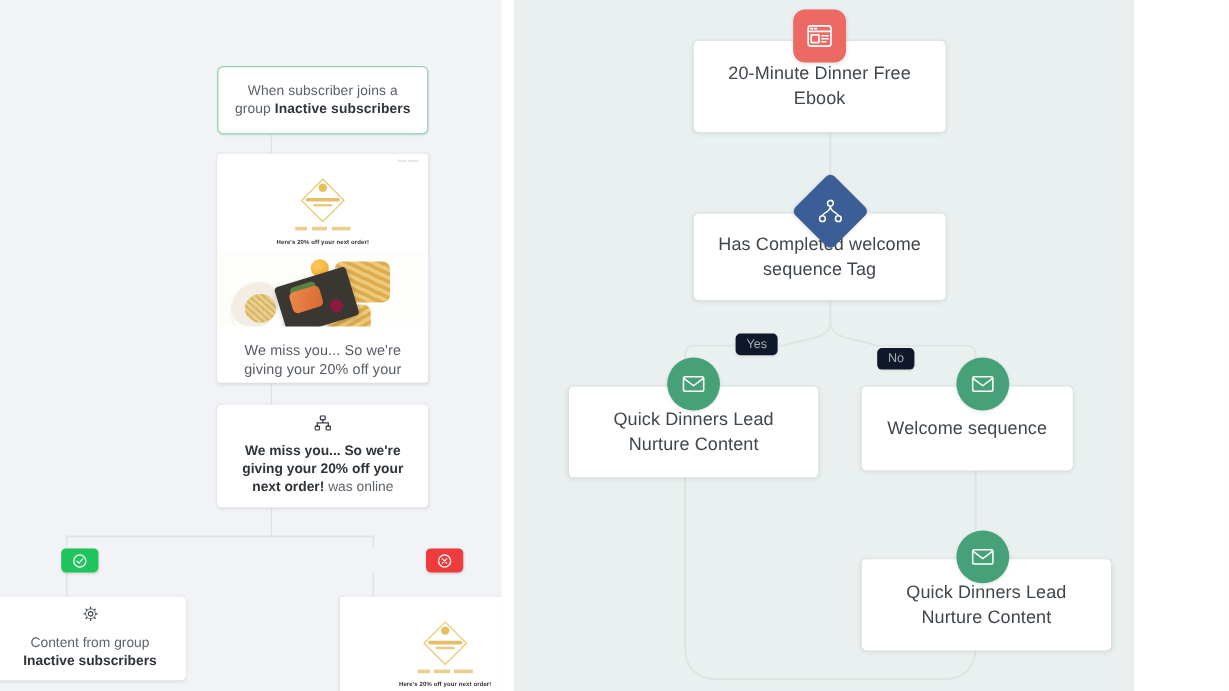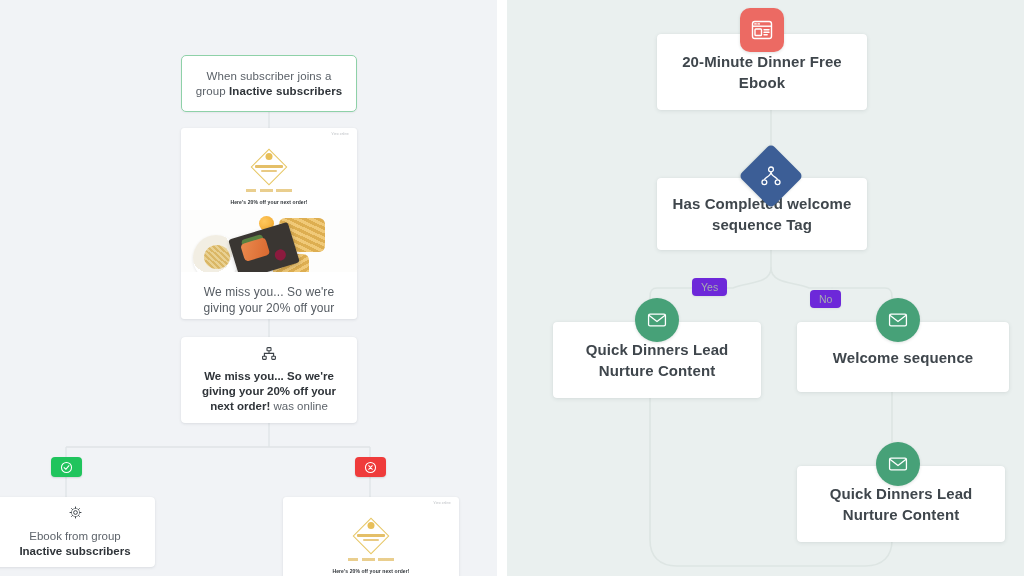--- a/index.html
+++ b/index.html
@@ -5,21 +5,21 @@
   html,body{margin:0;padding:0;}
   body{
     width:1024px;height:576px;overflow:hidden;
     font-family:"Liberation Sans","DejaVu Sans",sans-serif;
     background:#ffffff;
   }
   .screen{position:relative;width:1024px;height:576px;display:flex;background:#fff;}
 
   
   .panel{position:relative;height:576px;overflow:hidden;}
-  .panel-left{width:497px;background:#f1f3f6;}
+  .panel-left{width:418px;background:#f1f3f6;}
   .panel-divider{width:10px;height:576px;background:#ffffff;flex:0 0 10px;}
   .panel-right{width:517px;background:#eaf0ef;}
 
   .svg-layer{position:absolute;left:0;top:0;width:100%;height:100%;pointer-events:none;}
 
   
   .node{
     position:absolute;background:#ffffff;border-radius:4px;
     box-shadow:0 1px 3px rgba(30,40,55,.10), 0 0 1px rgba(30,40,55,.07);
     box-sizing:border-box;
@@ -154,21 +154,21 @@
   .remove-text b{color:#2f3439;font-weight:700;}
 
   
   .rp-node{
     position:absolute;background:#fff;border-radius:4px;
     box-shadow:0 1px 4px rgba(40,60,55,.10),0 0 1px rgba(40,60,55,.08);
     display:flex;align-items:center;justify-content:center;box-sizing:border-box;
   }
   .rp-label{
     font-size:15px;line-height:21px;color:#3f464c;text-align:center;
-    padding:0 14px;font-weight:700;letter-spacing:.1px;
+    padding:0 14px;font-weight:400;letter-spacing:.1px;
   }
 
   .rp-icon-sq{
     position:absolute;width:44px;height:44px;border-radius:10px;background:#ec6a63;
     display:flex;align-items:center;justify-content:center;
     box-shadow:0 1px 3px rgba(40,60,55,.15);
   }
   .rp-icon-diamond{
     position:absolute;width:46px;height:46px;background:#3c5e96;
     transform:rotate(45deg);border-radius:5px;
@@ -178,21 +178,21 @@
     transform:rotate(-45deg);width:100%;height:100%;
     display:flex;align-items:center;justify-content:center;
   }
   .rp-icon-circ{
     position:absolute;width:44px;height:44px;border-radius:50%;background:#47a178;
     display:flex;align-items:center;justify-content:center;
     box-shadow:0 1px 3px rgba(40,60,55,.15);
   }
 
   .yn-chip{
-    position:absolute;background:#6d28d9;border-radius:4px;
+    position:absolute;background:#0f172a;border-radius:4px;
     padding:3px 9px;font-size:10.5px;color:#a5adaf;
     box-shadow:0 1px 2px rgba(40,60,55,.08);
   }
 
   
   .over{z-index:5;}
 </style>
 </head>
 <body>
 
@@ -281,21 +281,21 @@
     <div class="node remove-node over">
       <span class="remove-icon">
         <svg width="13" height="13" viewBox="0 0 16 16" fill="none" stroke="#3b4147" stroke-width="1.2">
           <circle cx="8" cy="8" r="2.3"></circle>
           <path d="M8 1.2 L8 2.8 M8 13.2 L8 14.8 M1.2 8 L2.8 8 M13.2 8 L14.8 8
                    M3.2 3.2 L4.3 4.3 M11.7 11.7 L12.8 12.8 M12.8 3.2 L11.7 4.3 M4.3 11.7 L3.2 12.8" stroke-linecap="round"></path>
           <circle cx="8" cy="8" r="5.1" opacity="0.55"></circle>
         </svg>
       </span>
       <div class="remove-text">
-        <span>Ebook from group</span><br>
+        <span>Content from group</span><br>
         <b>Inactive subscribers</b>
       </div>
     </div>
 
     <div class="node email-card2 over">
       <div class="ec-head">
         <span class="ec-viewonline">View online</span>
       </div>
       <div class="ec-logo">
         <span class="ec-diamond"></span>
@@ -366,21 +366,21 @@
     <div class="rp-node over" style="left:46px;top:322px;width:208px;height:76px;">
       <div class="rp-label">Quick Dinners Lead Nurture Content</div>
     </div>
     <div class="rp-icon-circ over" style="left:128px;top:298px;">
       <svg width="22" height="22" viewBox="0 0 24 24" fill="none" stroke="#ffffff" stroke-width="1.4">
         <rect x="2.8" y="5.5" width="18.4" height="13" rx="1.6"></rect>
         <path d="M2.8 6.6 L12 13.6 L21.2 6.6" stroke-linejoin="round"></path>
       </svg>
     </div>
 
-    <div class="rp-node over" style="left:290px;top:322px;width:212px;height:70px;">
+    <div class="rp-node over" style="left:290px;top:322px;width:176px;height:70px;">
       <div class="rp-label">Welcome sequence</div>
     </div>
     <div class="rp-icon-circ over" style="left:369px;top:298px;">
       <svg width="22" height="22" viewBox="0 0 24 24" fill="none" stroke="#ffffff" stroke-width="1.4">
         <rect x="2.8" y="5.5" width="18.4" height="13" rx="1.6"></rect>
         <path d="M2.8 6.6 L12 13.6 L21.2 6.6" stroke-linejoin="round"></path>
       </svg>
     </div>
 
     <div class="rp-node over" style="left:290px;top:466px;width:208px;height:76px;">

